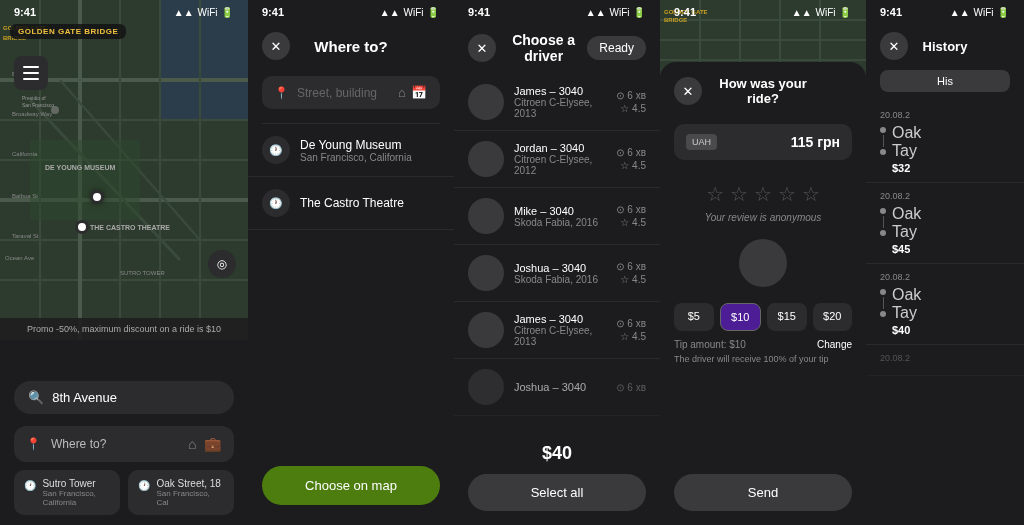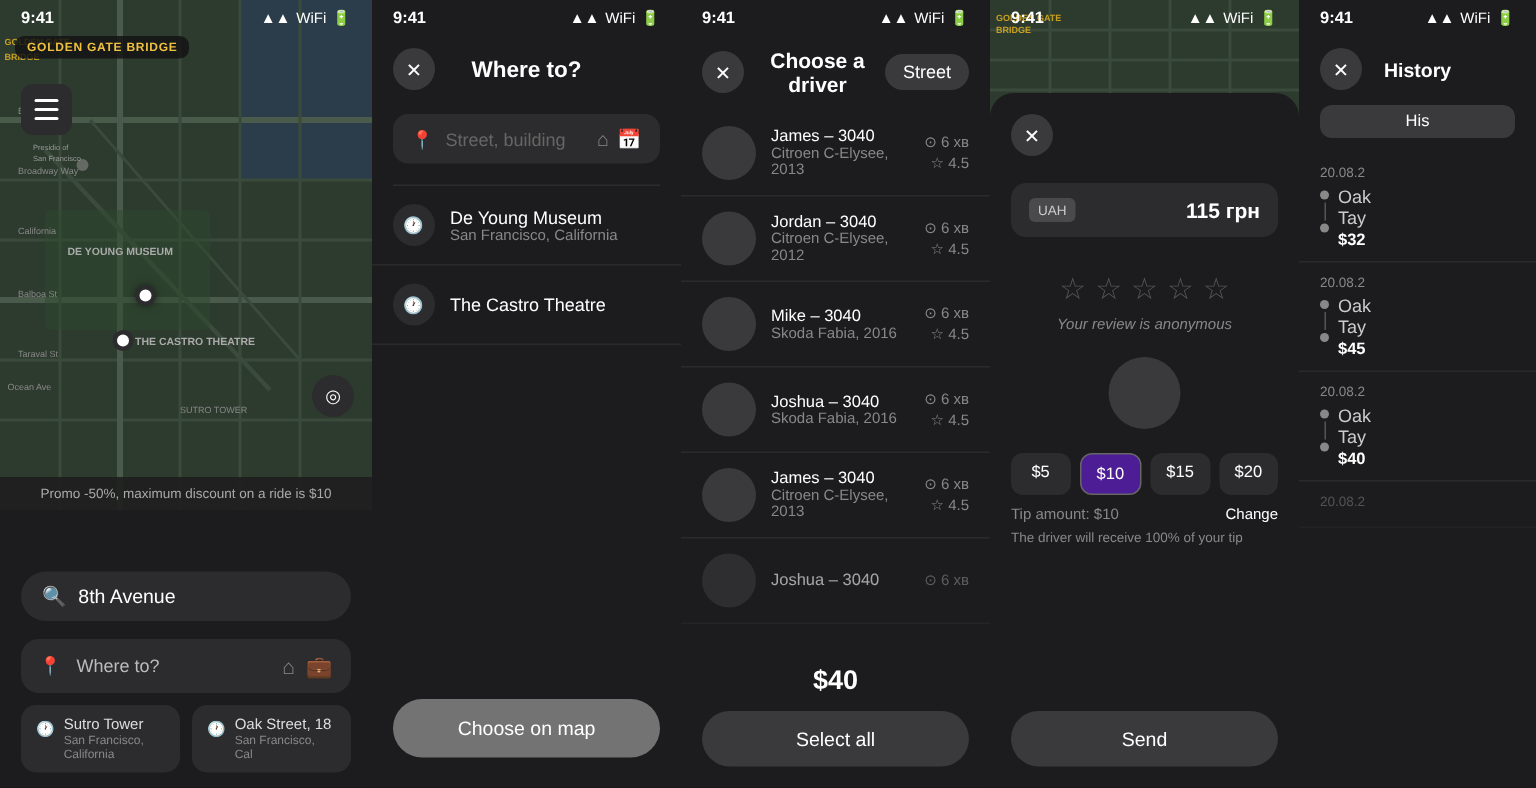--- a/index.html
+++ b/index.html
@@ -315,21 +315,21 @@
     }
     .history-item .h-addr {
       font-size: 10px;
       color: #888;
     }
     .choose-map-btn {
       position: absolute;
       bottom: 20px;
       left: 14px;
       right: 14px;
-      background: #737373;
+      background: #4d7c0f;
       border-radius: 24px;
       padding: 12px;
       text-align: center;
       font-size: 13px;
       color: #fff;
       font-weight: 500;
     }
 
     
     .screen-driver {
@@ -599,21 +599,21 @@
       height: 6px;
       border-radius: 50%;
       background: #888;
     }
     .route-line {
       width: 1px;
       height: 12px;
       background: #555;
     }
     .route-info .r-from, .route-info .r-to {
-      font-size: 12px;
+      font-size: 16px;
       color: #ccc;
     }
     .route-info .r-price {
       font-size: 11px;
       color: #fff;
       font-weight: 600;
       margin-top: 2px;
     }
 
     
@@ -773,21 +773,21 @@
       <span class="status-time">9:41</span>
       <div class="status-icons">
           <span>▲▲</span>
           <span>WiFi</span>
           <span>🔋</span>
         </div>
     </div>
     <div class="driver-header">
       <div class="close-btn">✕</div>
       <div class="driver-title">Choose a driver</div>
-      <div class="ready-badge">Street</div>
+      <div class="ready-badge">Ready</div>
     </div>
     <div class="driver-list">
       <div class="driver-item">
         <div class="driver-avatar"></div>
         <div class="driver-info">
           <div class="driver-name">James – 3040</div>
           <div class="driver-car">Citroen C-Elysee, 2013</div>
         </div>
         <div class="driver-meta">
           <div class="driver-dist">⊙ 6 хв</div>
@@ -877,20 +877,21 @@
         <div class="status-icons">
             <span>▲▲</span>
             <span>WiFi</span>
             <span>🔋</span>
           </div>
       </div>
     </div>
     <div style="position:relative;z-index:1;background:#1c1c1e;margin-top:40px;border-radius:16px 16px 0 0;padding-top:4px;">
       <div class="rating-header">
         <div class="close-btn">✕</div>
+        <div class="rating-title">How was your ride?</div>
       </div>
       <div class="price-card">
         <div class="payment-icon">UAH</div>
         <div class="price-amount">115 грн</div>
       </div>
       <div class="stars-section">
         <div class="stars-row">
           <span>☆</span>
           <span>☆</span>
           <span>☆</span>

